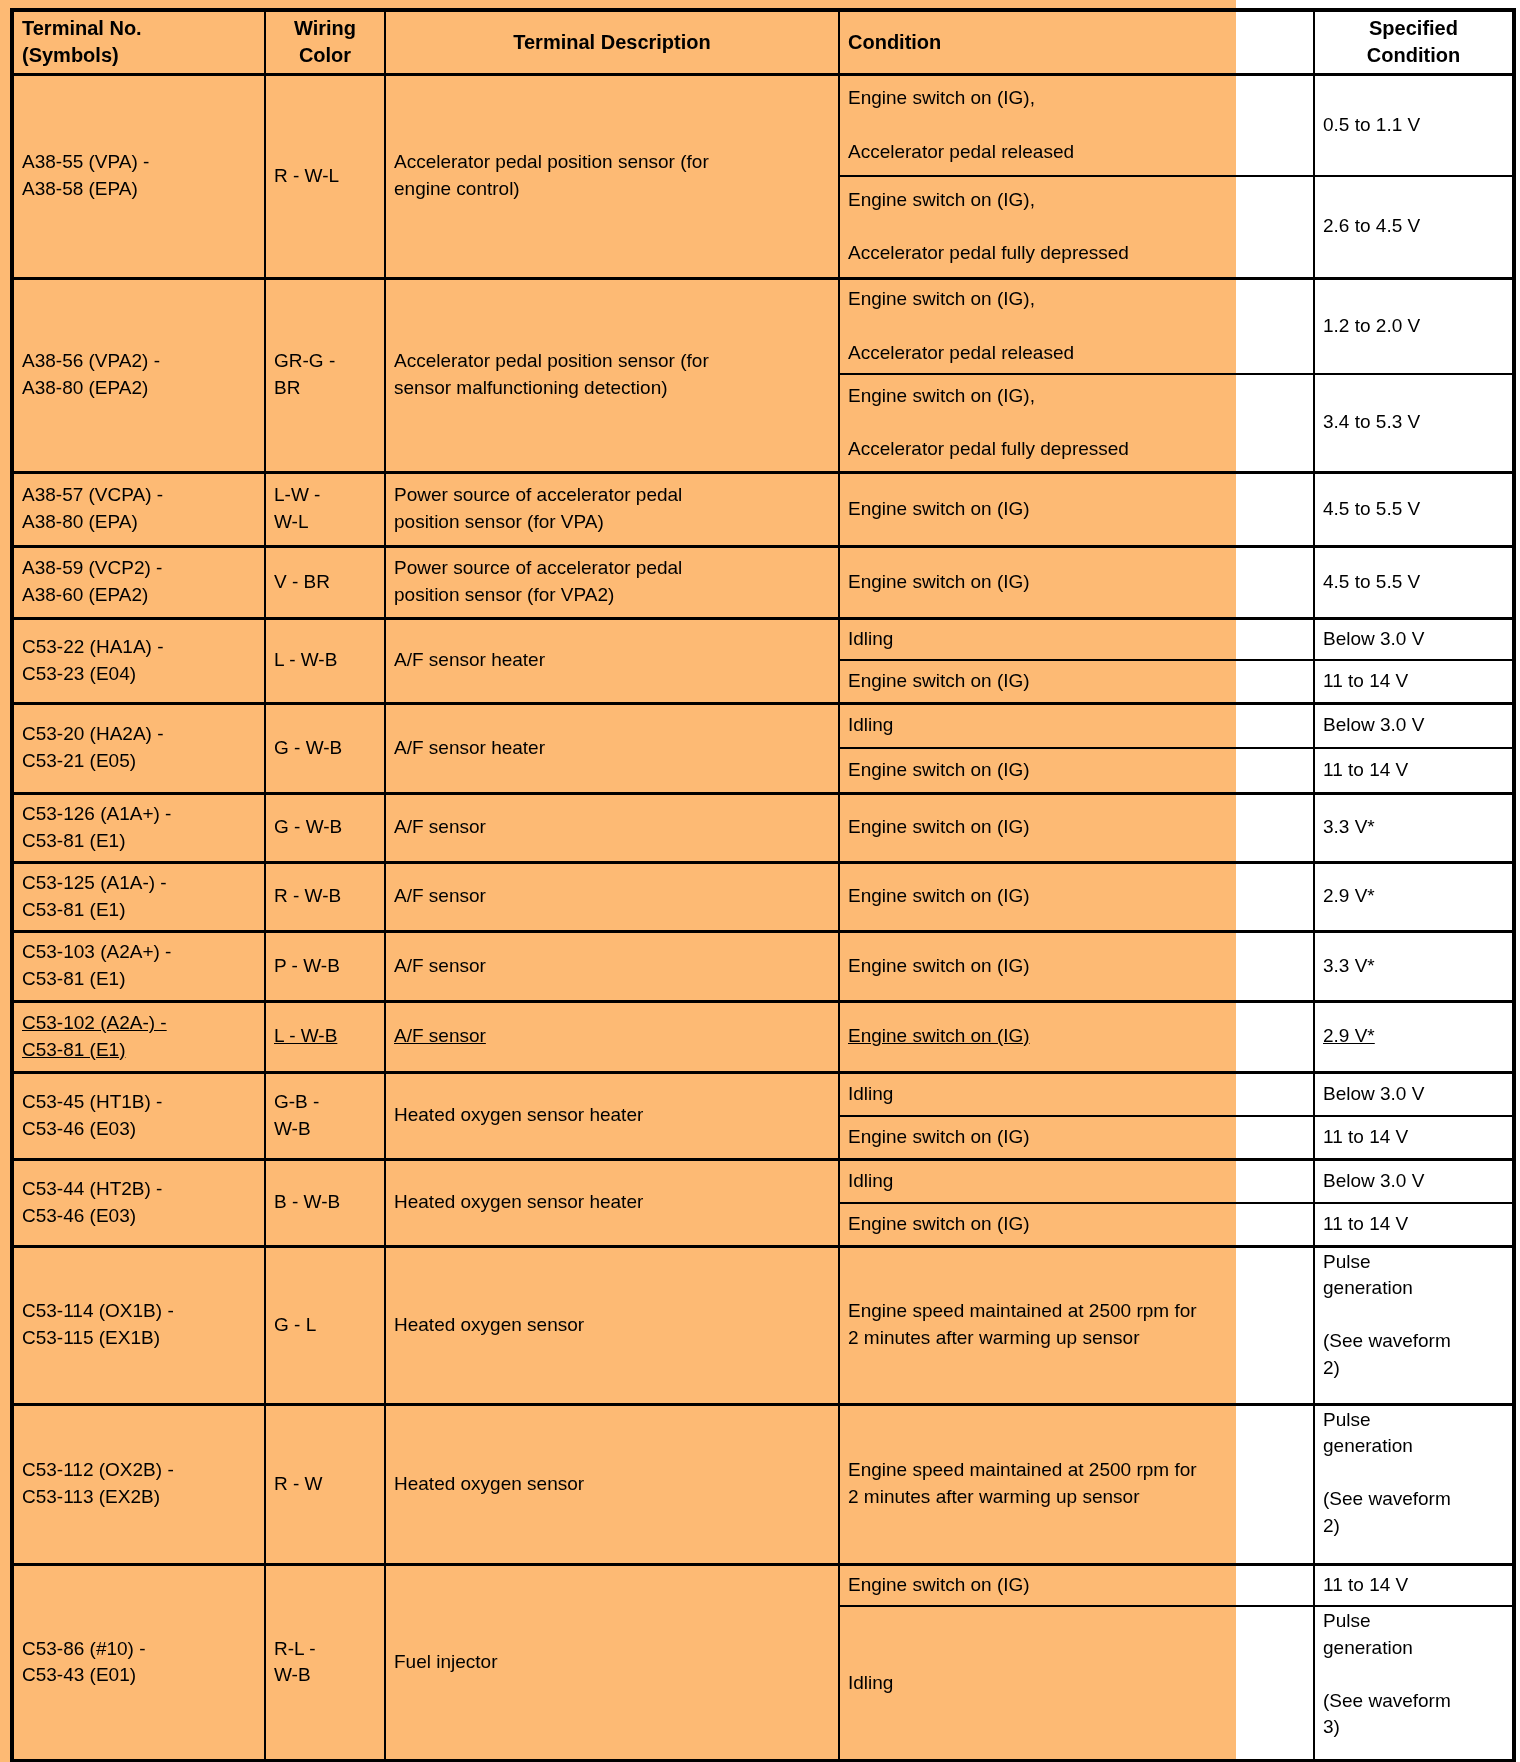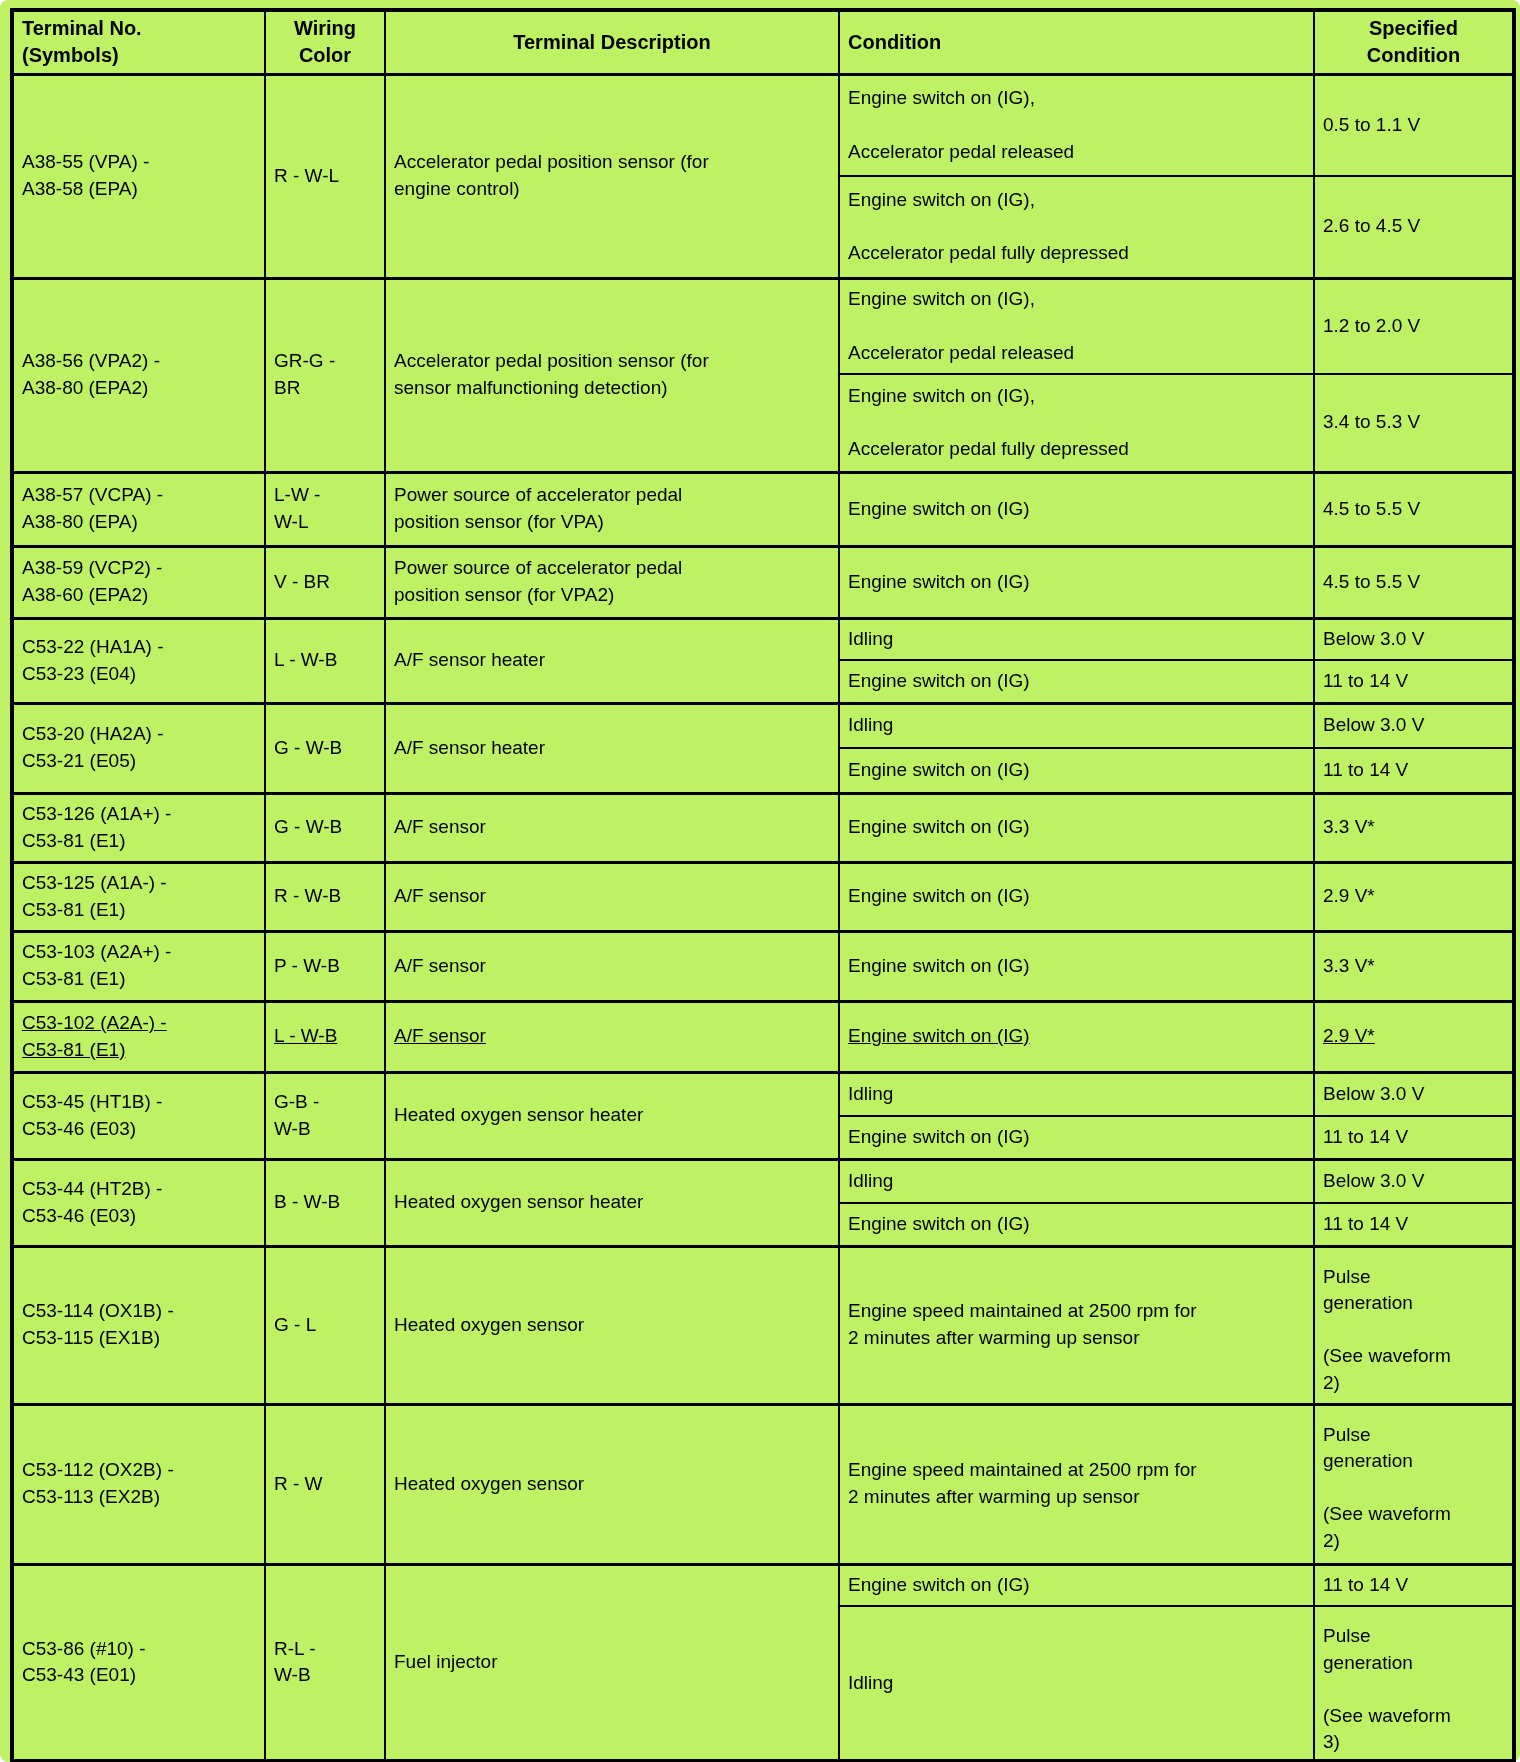--- a/index.html
+++ b/index.html
@@ -1,28 +1,27 @@
 <!DOCTYPE html>
 <html><head>
 <meta charset="utf-8">
 <style>
   html, body {
     margin: 0;
     padding: 0;
     background: #ffffff;
   }
   .page {
-    width: 1520px;
+    width: 1236px;
     height: 1762px;
-    background: #bef264;
+    background: #fdba74;
     box-sizing: border-box;
     padding: 8px 8px 0 10px;
     font-family: "Liberation Sans", sans-serif;
     color: #000000;
-    border-radius: 8px;
   }
   table.spec {
     border-collapse: collapse;
     table-layout: fixed;
     width: 1502px;
     border: 4px solid #000000;
   }
   col.c1 { width: 253px; }
   col.c2 { width: 120px; }
   col.c3 { width: 454px; }
@@ -43,21 +42,21 @@
     font-weight: bold;
     line-height: 1.35;
     border-bottom: 3px solid #000000;
   }
   th.center { text-align: center; }
   td {
     font-size: 19px;
     line-height: 1.4;
   }
   td.major { border-top: 3px solid #000000; }
-  td.va-top { vertical-align: top; padding-top: 16px; margin-top: 48px; }
+  td.va-top { vertical-align: top; padding-top: 1px; margin-top: 48px; }
 </style>
 </head>
 <body>
 
 <div class="page">
   <table class="spec">
     <colgroup>
       <col class="c1">
         <col class="c2">
         <col class="c3">

